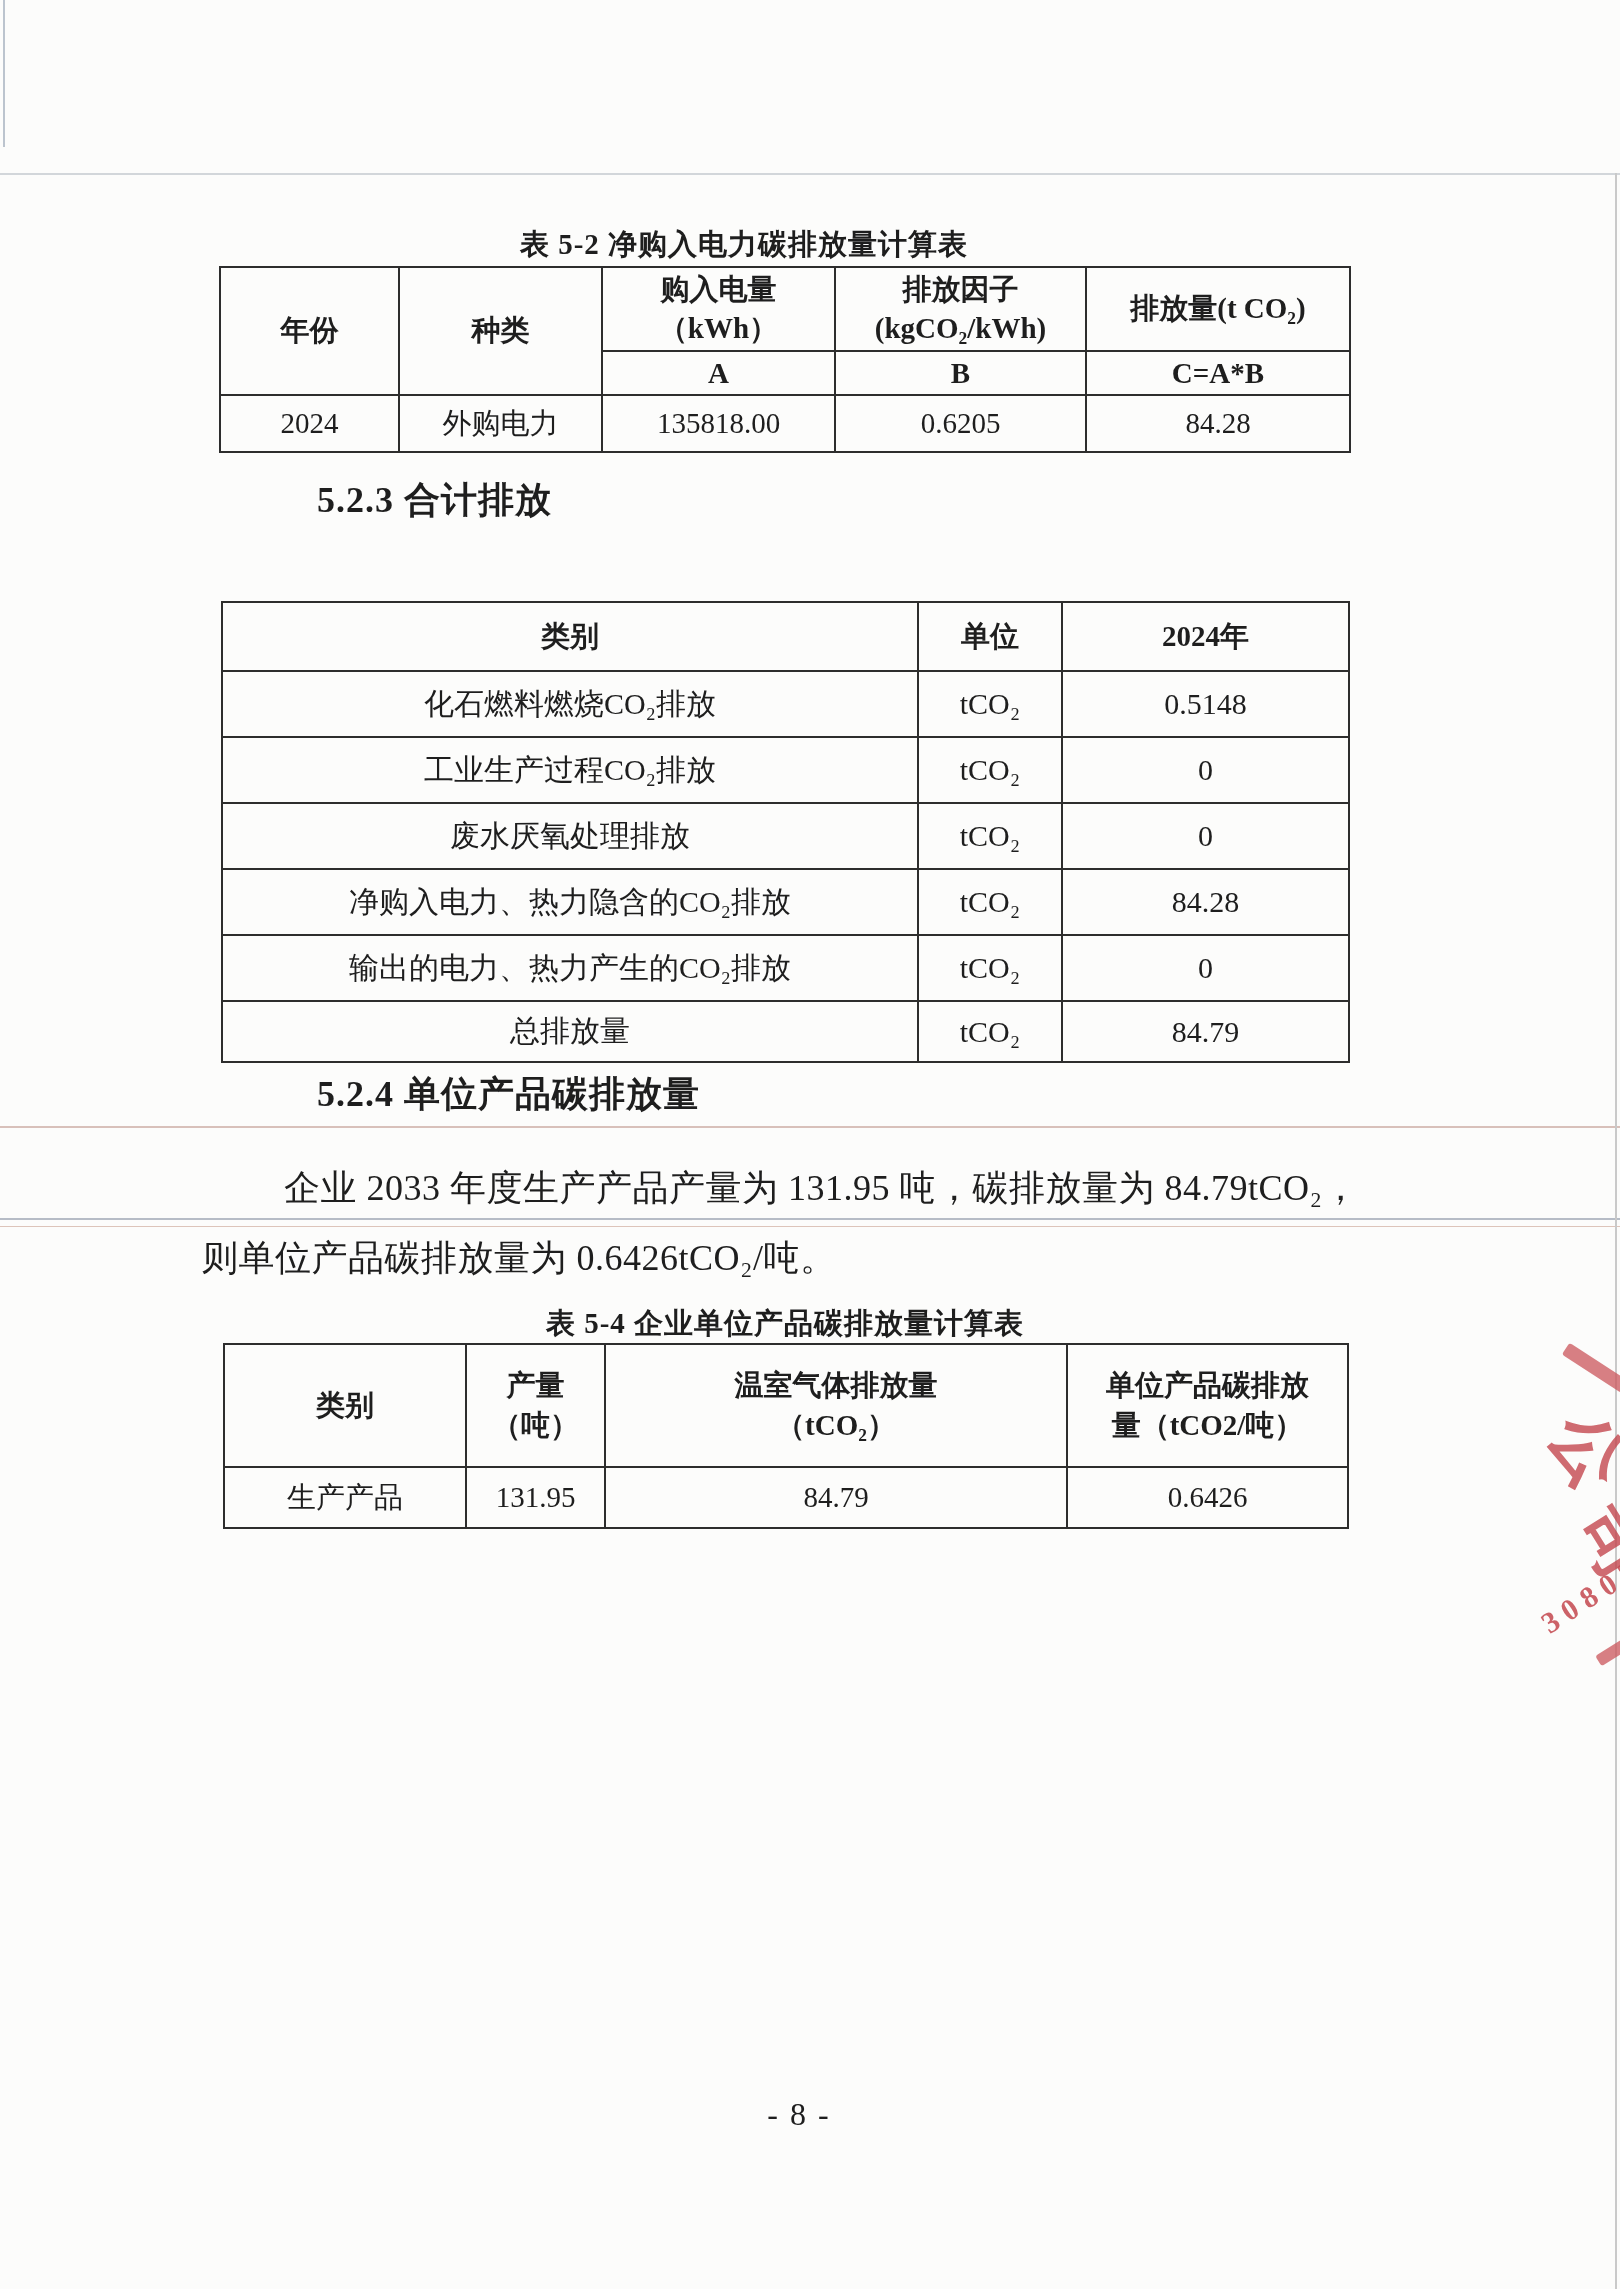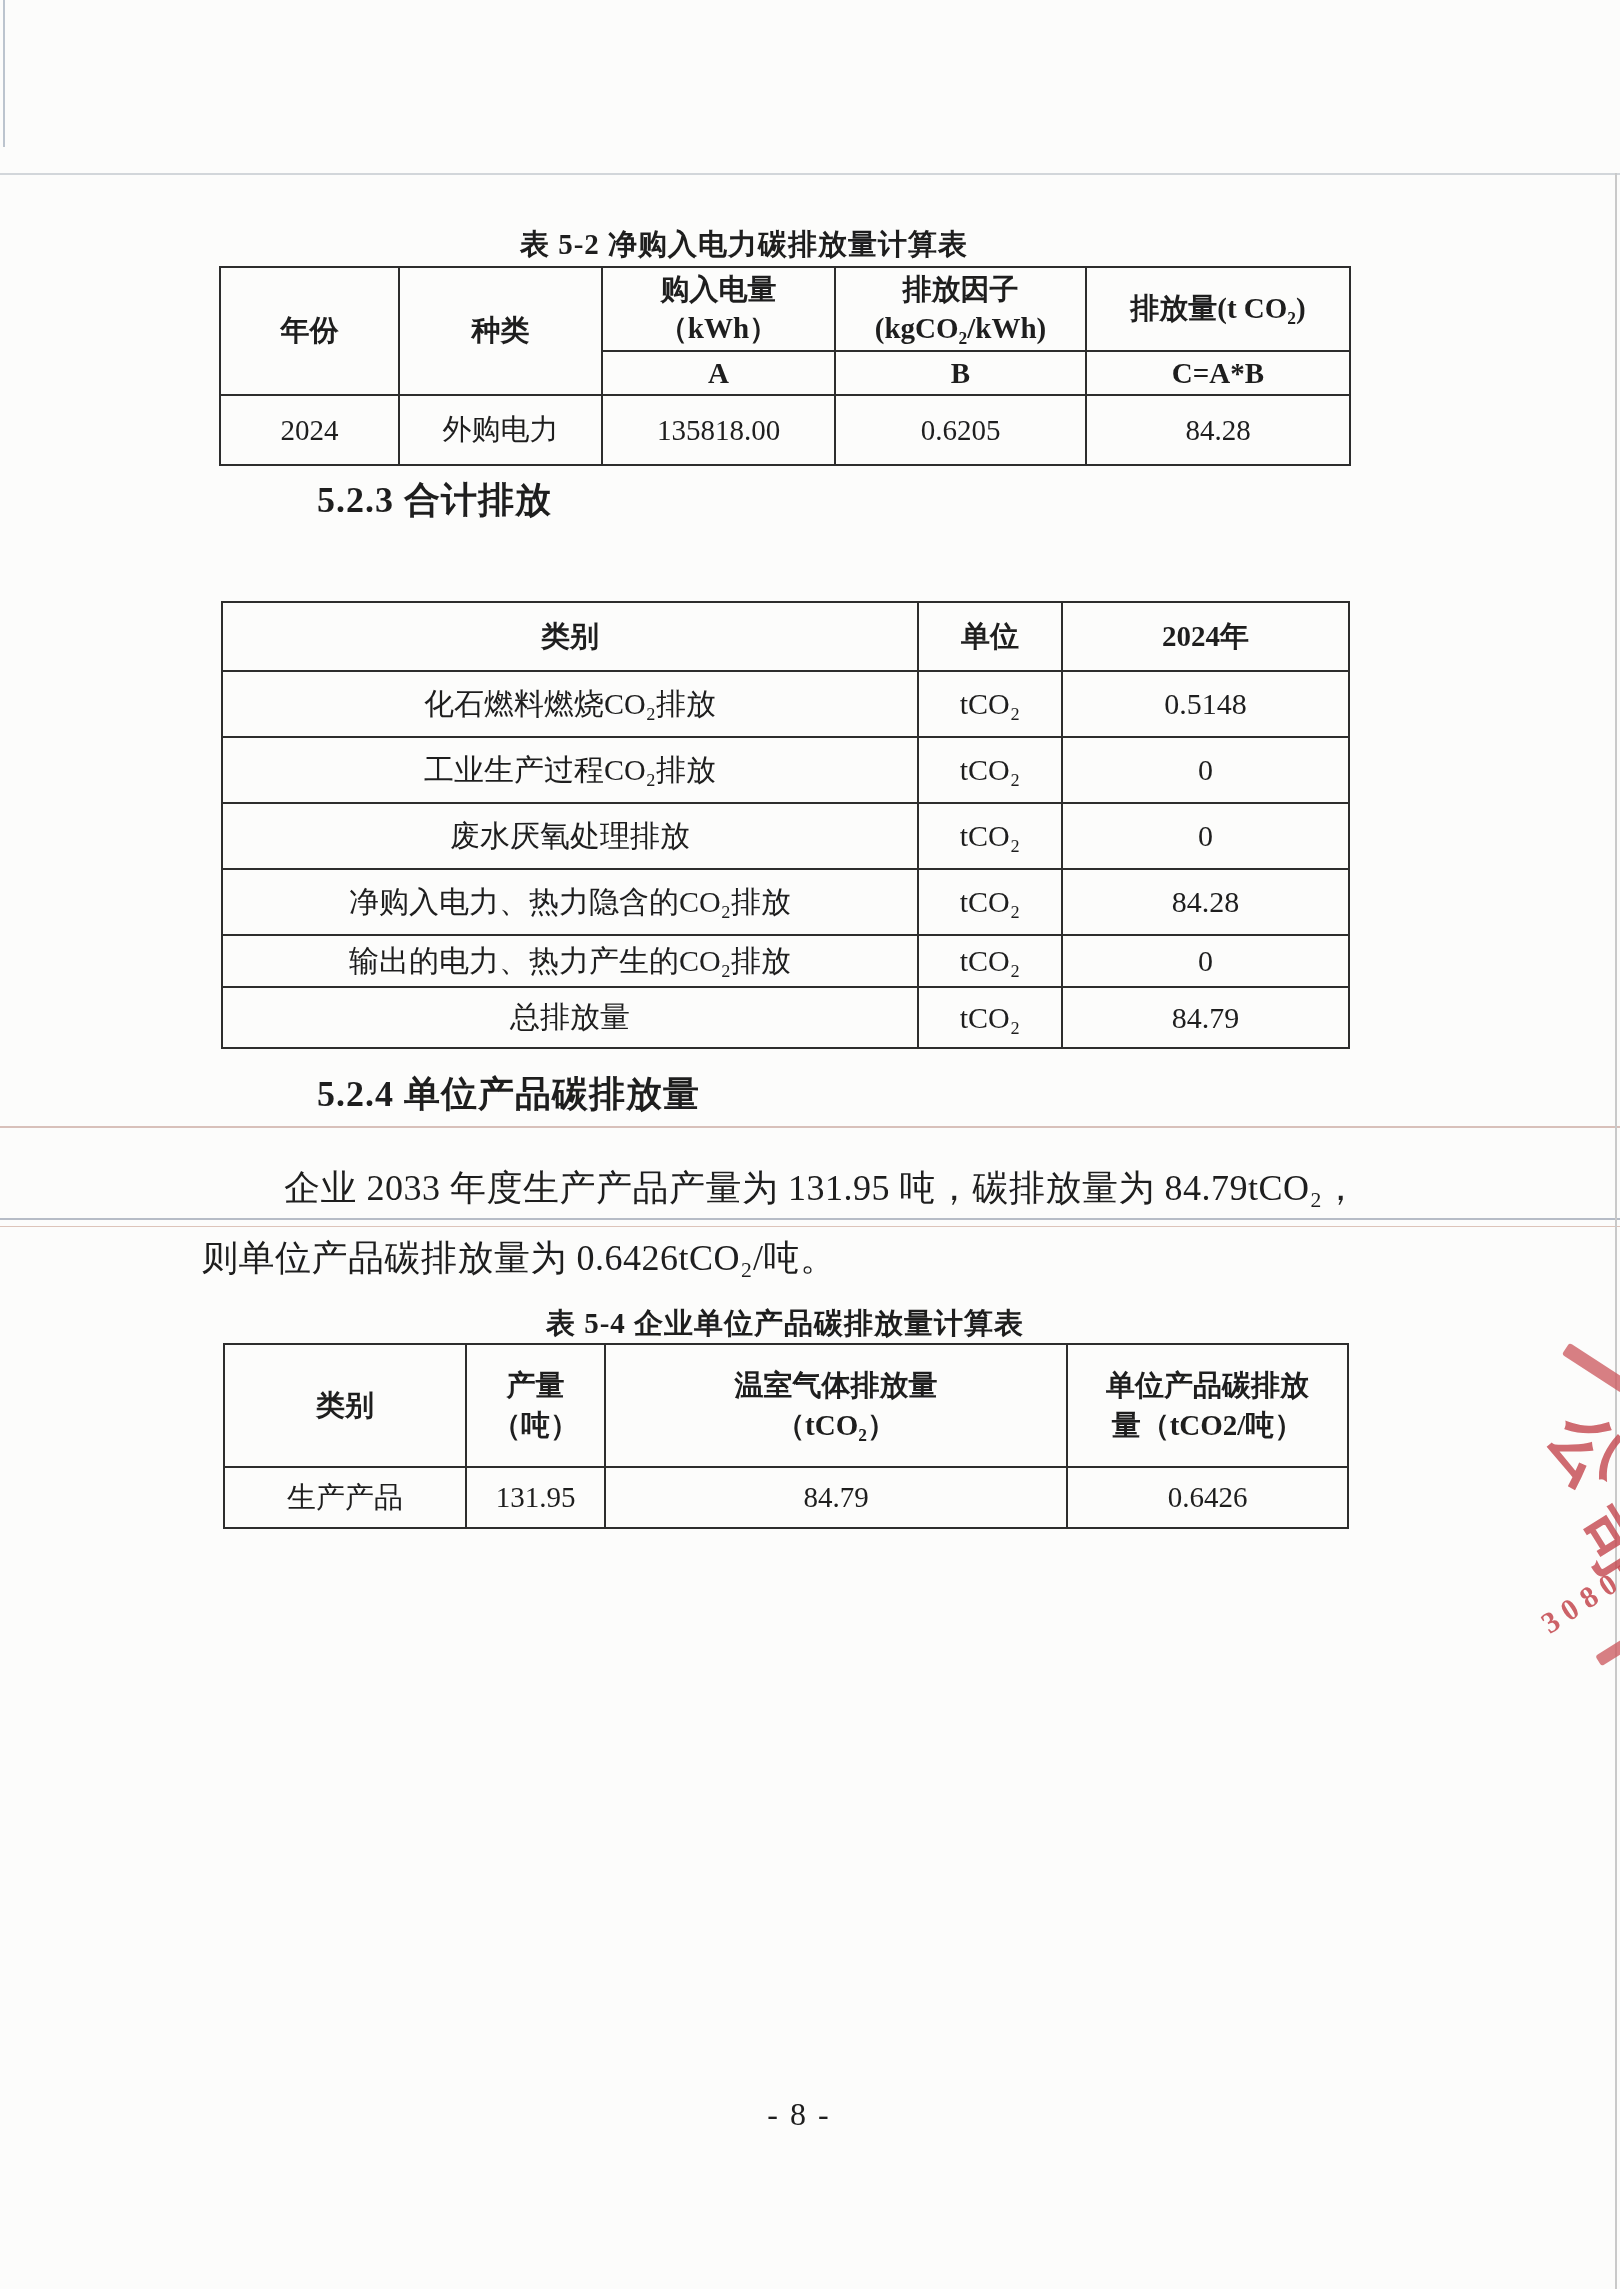--- a/index.html
+++ b/index.html
@@ -89,21 +89,21 @@
 （kWh）</th>
       <th class="pre">排放因子
 (kgCO₂/kWh)</th>
       <th>排放量(t CO₂)</th>
     </tr>
     <tr style="height:44px;">
       <th>A</th>
       <th>B</th>
       <th>C=A*B</th>
     </tr>
-    <tr style="height:70px;padding-left:21px;">
+    <tr style="height:57px;padding-left:21px;">
       <td>2024</td>
       <td>外购电力</td>
       <td>135818.00</td>
       <td>0.6205</td>
       <td>84.28</td>
     </tr>
   </tbody>
     </table>
 
   <div class="heading" style="left:317px;top:476px;">5.2.3 合计排放</div>
@@ -134,21 +134,21 @@
     <tr style="height:66px;">
       <td>废水厌氧处理排放</td>
       <td>tCO₂</td>
       <td>0</td>
     </tr>
     <tr style="height:66px;">
       <td>净购入电力、热力隐含的CO₂排放</td>
       <td>tCO₂</td>
       <td>84.28</td>
     </tr>
-    <tr style="height:52px;border-radius:8px;">
+    <tr style="height:66px;border-radius:8px;">
       <td>输出的电力、热力产生的CO₂排放</td>
       <td>tCO₂</td>
       <td>0</td>
     </tr>
     <tr style="height:61px;">
       <td>总排放量</td>
       <td>tCO₂</td>
       <td>84.79</td>
     </tr>
   </tbody>

